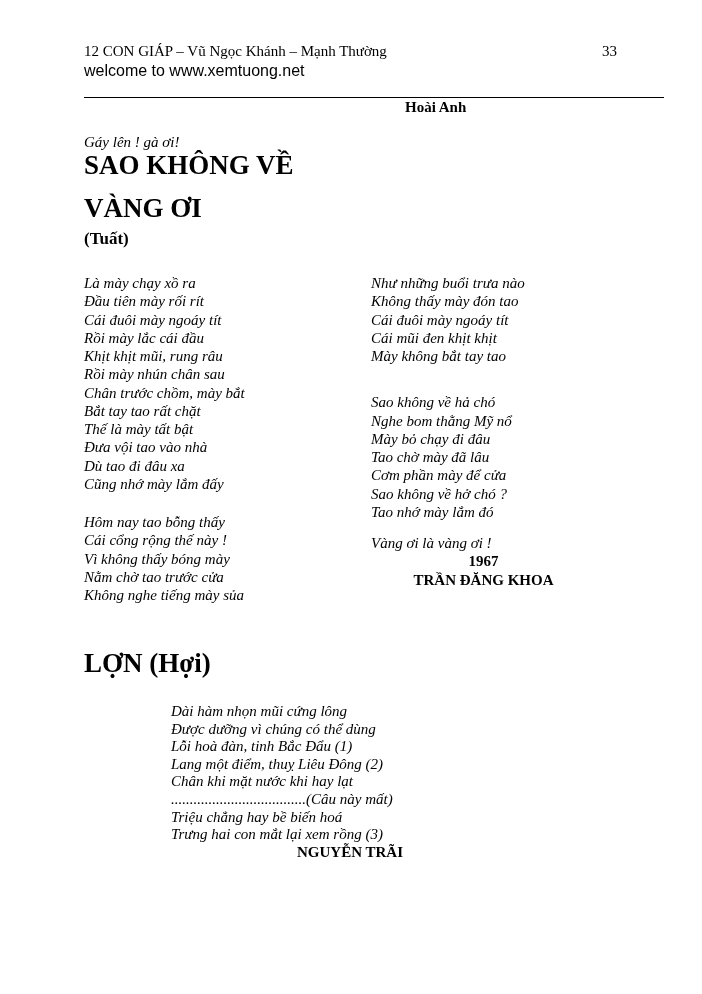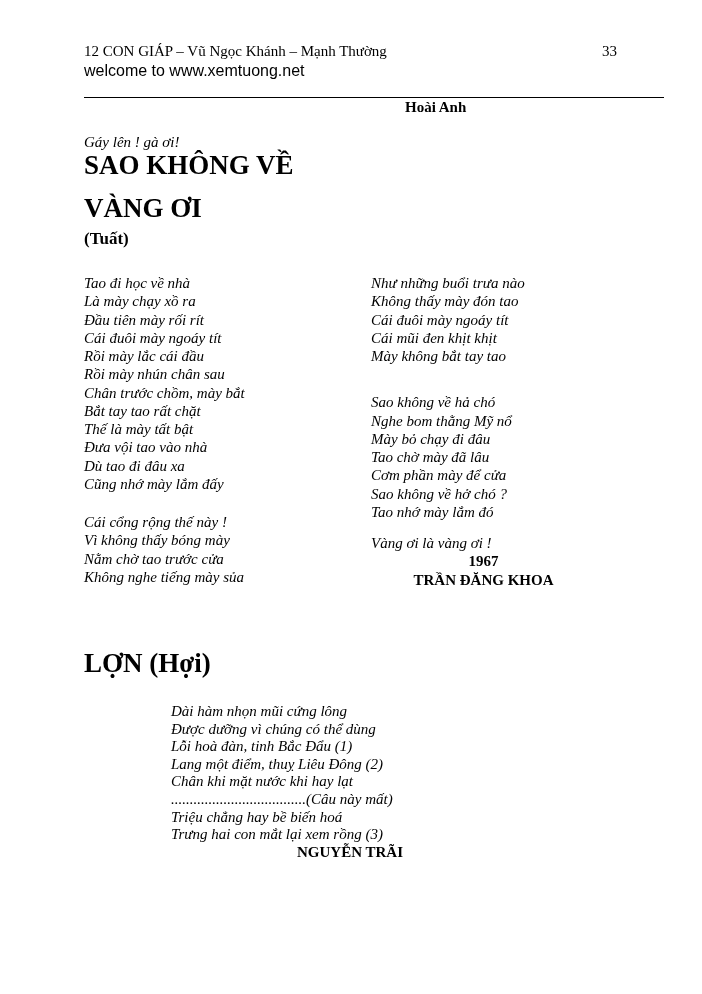--- a/index.html
+++ b/index.html
@@ -85,34 +85,35 @@
 
   <div class="abs author-top">Hoài Anh</div>
   <div class="abs epigraph">Gáy lên ! gà ơi!</div>
 
   <div class="abs big-title title-l1">SAO KHÔNG VỀ</div>
   <div class="abs big-title title-l2">VÀNG ƠI</div>
   <div class="abs subtitle">(Tuất)</div>
 
   <div class="abs col col-left">
     <div class="stanza">
-        <div class="poem-line">Tao đi học về nhà</div>
         <div class="poem-line">Là mày chạy xồ ra</div>
         <div class="poem-line">Đầu tiên mày rối rít</div>
         <div class="poem-line">Cái đuôi mày ngoáy tít</div>
         <div class="poem-line">Rồi mày lắc cái đầu</div>
+        <div class="poem-line">Khịt khịt mũi, rung râu</div>
         <div class="poem-line">Rồi mày nhún chân sau</div>
         <div class="poem-line">Chân trước chồm, mày bắt</div>
         <div class="poem-line">Bắt tay tao rất chặt</div>
         <div class="poem-line">Thế là mày tất bật</div>
         <div class="poem-line">Đưa vội tao vào nhà</div>
         <div class="poem-line">Dù tao đi đâu xa</div>
         <div class="poem-line">Cũng nhớ mày lắm đấy</div>
       </div>
     <div class="stanza gap20">
+        <div class="poem-line">Hôm nay tao bỗng thấy</div>
         <div class="poem-line">Cái cổng rộng thế này !</div>
         <div class="poem-line">Vì không thấy bóng mày</div>
         <div class="poem-line">Nằm chờ tao trước cửa</div>
         <div class="poem-line">Không nghe tiếng mày sủa</div>
       </div>
   </div>
 
   <div class="abs col col-right">
     <div class="stanza">
         <div class="poem-line">Như những buổi trưa nào</div>

